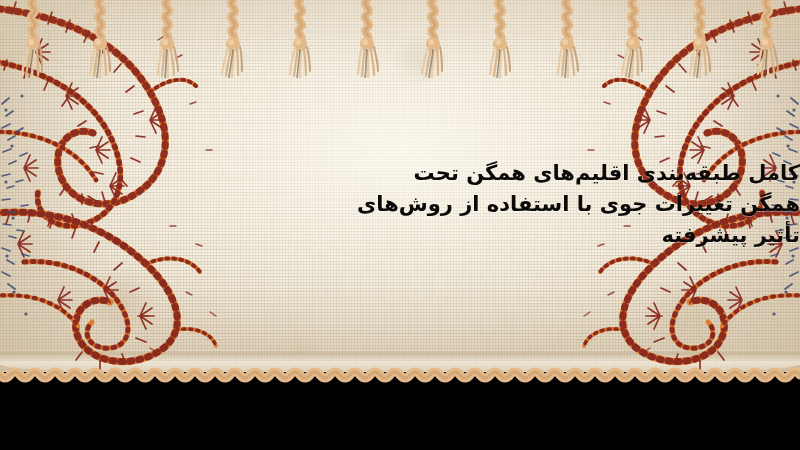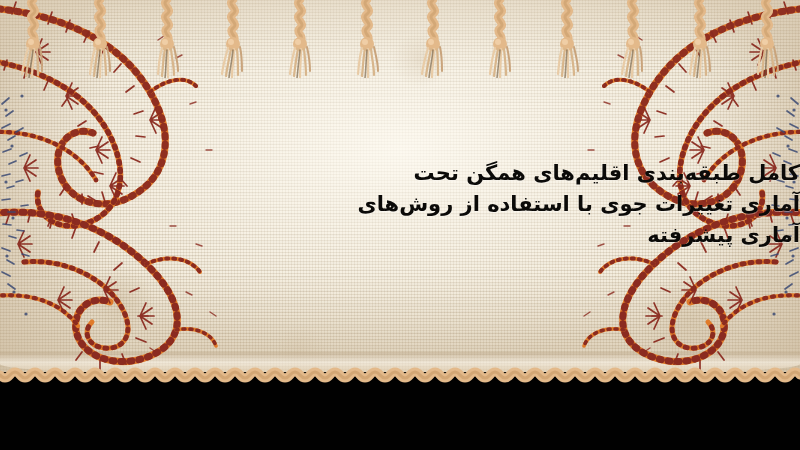--- a/index.html
+++ b/index.html
@@ -257,22 +257,22 @@
       <g stroke="#8b2b20" stroke-width="1.4" stroke-linecap="round" opacity=".8">
         <path d="M158 40 L164 36 M176 58 L182 55 M190 104 L196 102 M206 150 L212 150
                  M170 226 L176 226 M196 244 L202 246 M186 292 L192 295 M210 312 L216 316
                  M150 348 L156 352 M120 360 L126 364"></path>
       </g>
     </svg>
   </div>
 
   <div id="title">
     <span class="tline">کامل طبقه‌بندی اقلیم‌های همگن تحت</span>
-    <span class="tline">آماری تغییرات جوی با استفاده از روش‌های</span>
-    <span class="tline">آماری پیشرفته</span>
+    <span class="tline">همگن تغییرات جوی با استفاده از روش‌های</span>
+    <span class="tline">تأثیر پیشرفته</span>
   </div>
 
   <div id="blackband" style="z-index: 0;"></div>
   <div id="fringe-row"></div>
 
 <svg width="800" height="18" style="position: absolute; left: 0px; top: 366px;">
       <path d="M0 9 Q 5 15, 10 9 Q 15 3, 20 9 Q 25 15, 30 9 Q 35 3, 40 9 Q 45 15, 50 9 Q 55 3, 60 9 Q 65 15, 70 9 Q 75 3, 80 9 Q 85 15, 90 9 Q 95 3, 100 9 Q 105 15, 110 9 Q 115 3, 120 9 Q 125 15, 130 9 Q 135 3, 140 9 Q 145 15, 150 9 Q 155 3, 160 9 Q 165 15, 170 9 Q 175 3, 180 9 Q 185 15, 190 9 Q 195 3, 200 9 Q 205 15, 210 9 Q 215 3, 220 9 Q 225 15, 230 9 Q 235 3, 240 9 Q 245 15, 250 9 Q 255 3, 260 9 Q 265 15, 270 9 Q 275 3, 280 9 Q 285 15, 290 9 Q 295 3, 300 9 Q 305 15, 310 9 Q 315 3, 320 9 Q 325 15, 330 9 Q 335 3, 340 9 Q 345 15, 350 9 Q 355 3, 360 9 Q 365 15, 370 9 Q 375 3, 380 9 Q 385 15, 390 9 Q 395 3, 400 9 Q 405 15, 410 9 Q 415 3, 420 9 Q 425 15, 430 9 Q 435 3, 440 9 Q 445 15, 450 9 Q 455 3, 460 9 Q 465 15, 470 9 Q 475 3, 480 9 Q 485 15, 490 9 Q 495 3, 500 9 Q 505 15, 510 9 Q 515 3, 520 9 Q 525 15, 530 9 Q 535 3, 540 9 Q 545 15, 550 9 Q 555 3, 560 9 Q 565 15, 570 9 Q 575 3, 580 9 Q 585 15, 590 9 Q 595 3, 600 9 Q 605 15, 610 9 Q 615 3, 620 9 Q 625 15, 630 9 Q 635 3, 640 9 Q 645 15, 650 9 Q 655 3, 660 9 Q 665 15, 670 9 Q 675 3, 680 9 Q 685 15, 690 9 Q 695 3, 700 9 Q 705 15, 710 9 Q 715 3, 720 9 Q 725 15, 730 9 Q 735 3, 740 9 Q 745 15, 750 9 Q 755 3, 760 9 Q 765 15, 770 9 Q 775 3, 780 9 Q 785 15, 790 9 Q 795 3, 800 9" fill="none" stroke="#e3b98a" stroke-width="9" stroke-linecap="round"></path>
       <path d="M0 9 Q 5 15, 10 9 Q 15 3, 20 9 Q 25 15, 30 9 Q 35 3, 40 9 Q 45 15, 50 9 Q 55 3, 60 9 Q 65 15, 70 9 Q 75 3, 80 9 Q 85 15, 90 9 Q 95 3, 100 9 Q 105 15, 110 9 Q 115 3, 120 9 Q 125 15, 130 9 Q 135 3, 140 9 Q 145 15, 150 9 Q 155 3, 160 9 Q 165 15, 170 9 Q 175 3, 180 9 Q 185 15, 190 9 Q 195 3, 200 9 Q 205 15, 210 9 Q 215 3, 220 9 Q 225 15, 230 9 Q 235 3, 240 9 Q 245 15, 250 9 Q 255 3, 260 9 Q 265 15, 270 9 Q 275 3, 280 9 Q 285 15, 290 9 Q 295 3, 300 9 Q 305 15, 310 9 Q 315 3, 320 9 Q 325 15, 330 9 Q 335 3, 340 9 Q 345 15, 350 9 Q 355 3, 360 9 Q 365 15, 370 9 Q 375 3, 380 9 Q 385 15, 390 9 Q 395 3, 400 9 Q 405 15, 410 9 Q 415 3, 420 9 Q 425 15, 430 9 Q 435 3, 440 9 Q 445 15, 450 9 Q 455 3, 460 9 Q 465 15, 470 9 Q 475 3, 480 9 Q 485 15, 490 9 Q 495 3, 500 9 Q 505 15, 510 9 Q 515 3, 520 9 Q 525 15, 530 9 Q 535 3, 540 9 Q 545 15, 550 9 Q 555 3, 560 9 Q 565 15, 570 9 Q 575 3, 580 9 Q 585 15, 590 9 Q 595 3, 600 9 Q 605 15, 610 9 Q 615 3, 620 9 Q 625 15, 630 9 Q 635 3, 640 9 Q 645 15, 650 9 Q 655 3, 660 9 Q 665 15, 670 9 Q 675 3, 680 9 Q 685 15, 690 9 Q 695 3, 700 9 Q 705 15, 710 9 Q 715 3, 720 9 Q 725 15, 730 9 Q 735 3, 740 9 Q 745 15, 750 9 Q 755 3, 760 9 Q 765 15, 770 9 Q 775 3, 780 9 Q 785 15, 790 9 Q 795 3, 800 9" fill="none" stroke="#c79a68" stroke-width="3" stroke-linecap="round" opacity=".6"></path>
     </svg>
     <div class="tassel" style="left: 16px;">

